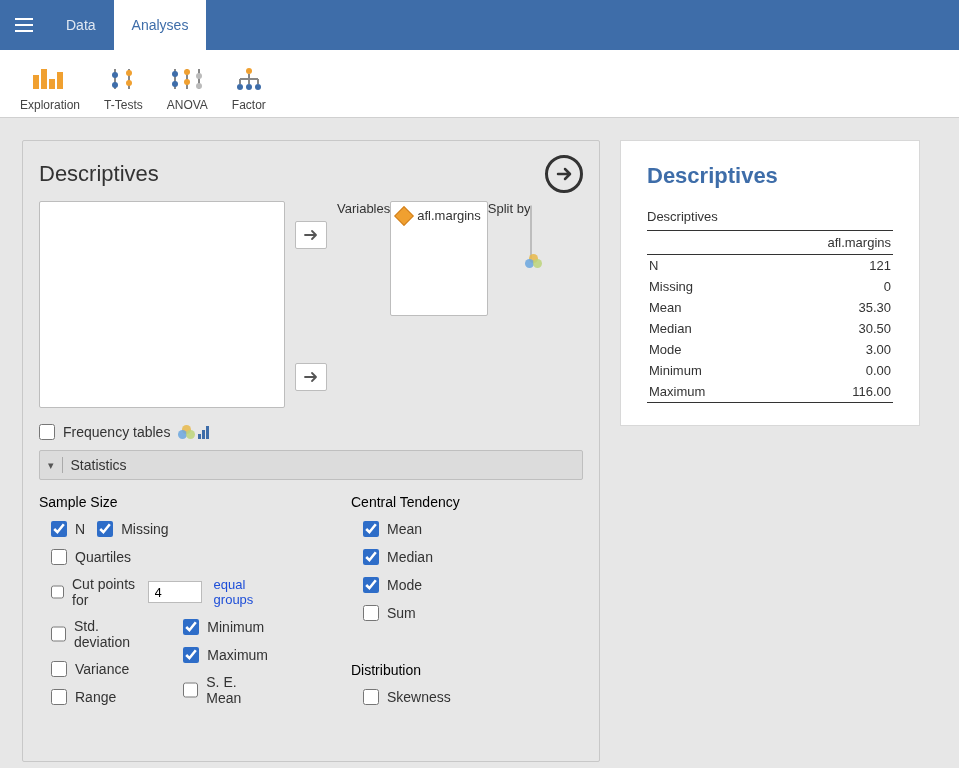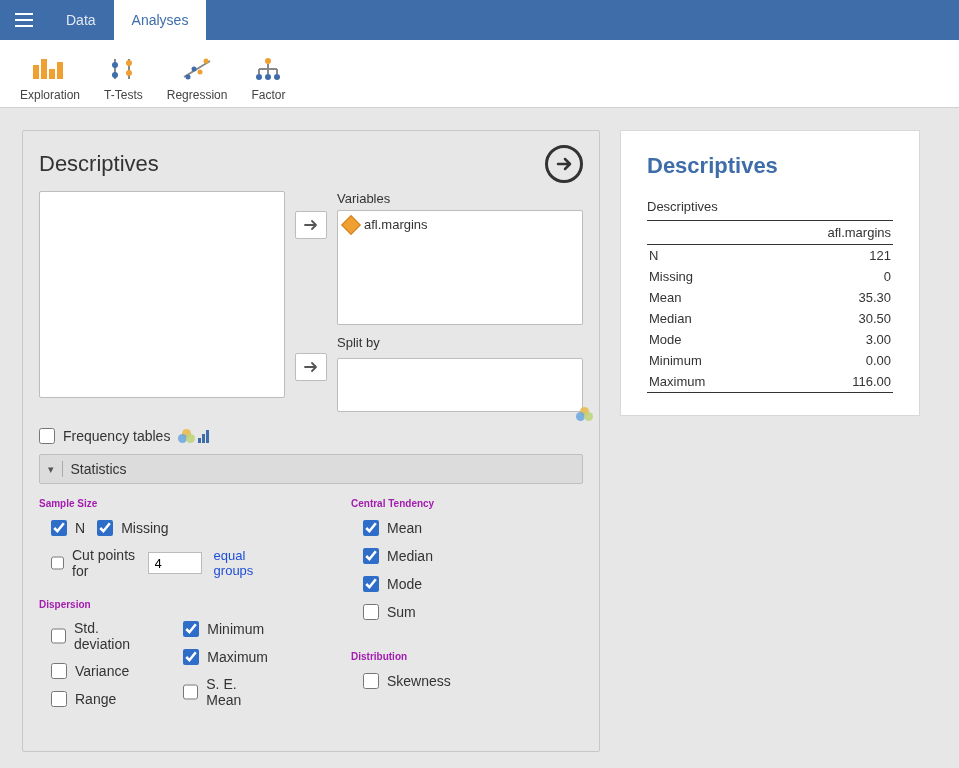--- a/index.html
+++ b/index.html
@@ -1,49 +1,49 @@
 <!DOCTYPE html>
 <html><head>
 <meta charset="utf-8">
 <style>
 *{box-sizing:border-box;margin:0;padding:0;font-family:-apple-system,BlinkMacSystemFont,"Segoe UI",Arial,sans-serif}
 body{background:#e7e7e7;width:959px;height:768px;overflow:hidden;position:relative}
-.topbar{background:#3e6da9;height:40px;display:flex;align-items:stretch;color:#fff;font-size:14px}
+.topbar{background:#3e6da9;height:50px;display:flex;align-items:stretch;color:#fff;font-size:14px}
 .hamburger{width:48px;display:flex;align-items:center;justify-content:center;cursor:pointer}
 .hamburger svg{fill:#fff}
 .tab{padding:0 18px;display:flex;align-items:center;cursor:pointer;color:#e0e8f2}
 .tab.active{background:#fff;color:#3e6da9;font-weight:500}
 .ribbon{background:#fff;height:68px;border-bottom:1px solid #d0d0d0;display:flex;align-items:center;padding:0 8px}
 .ribbon-item{display:flex;flex-direction:column;align-items:center;justify-content:center;padding:0 12px;height:100%;cursor:pointer;font-size:12px;color:#444}
 .ribbon-item .icon{height:34px;display:flex;align-items:center;justify-content:center;margin-top:6px}
 .ribbon-item .label{margin-top:2px}
 .content{display:flex;height:calc(768px - 34px - 68px);gap:20px;padding:22px}
 .left-panel{width:578px;background:#e7e7e7;border:1px solid #c8c8c8;border-radius:2px;position:relative;overflow-y:auto}
 .panel-header{display:flex;align-items:center;justify-content:space-between;padding:14px 16px 8px 16px}
 .panel-title{font-size:22px;font-weight:400;color:#333}
 .arrow-circle{width:38px;height:38px;border:3px solid #333;border-radius:50%;display:flex;align-items:center;justify-content:center;cursor:pointer}
 .vars-row{display:flex;gap:10px;padding:0 16px}
 .listbox{background:#fff;border:1px solid #bdbdbd;border-radius:2px}
 .left-list{width:246px;height:207px}
 .move-btns{display:flex;flex-direction:column;gap:8px;padding-top:20px}
 .move-btn{width:32px;height:28px;background:#fff;border:1px solid #bdbdbd;border-radius:2px;display:flex;align-items:center;justify-content:center;cursor:pointer;font-size:15px;color:#555}
-.right-col{flex:1;display:flex;flex-direction:column}
+.right-col{flex:1;display:flex;flex-direction:row}
 .field-label{font-size:13px;color:#333;margin-bottom:4px}
 .vars-box{height:115px;background:#fff;border:1px solid #bdbdbd;border-radius:2px;padding:6px}
 .var-item{display:flex;align-items:center;gap:6px;font-size:13px;color:#333}
 .var-tag{width:14px;height:14px;background:#f0a030;transform:rotate(45deg);border:1px solid #d08020}
 .split-box{height:54px;background:#fff;border:1px solid #bdbdbd;border-radius:2px;position:relative;margin-top:4px}
 .split-icon{position:absolute;right:6px;bottom:4px}
 .freq-row{padding:16px 16px 10px 16px;display:flex;gap:8px;font-size:14px;color:#333}
 .section-bar{margin:0 16px;background:#dcdcdc;border:1px solid #bfbfbf;border-radius:2px;height:30px;display:flex;align-items:center;padding:0 8px;gap:8px;cursor:pointer;font-size:14px;color:#333}
 .section-bar .chev{font-size:11px;color:#555}
 .section-bar .divider{width:1px;height:16px;background:#aaa}
 .stats-grid{display:flex;padding:14px 16px 20px 16px;gap:80px}
 .stats-col{flex:1}
-.group-title{font-weight:700;font-size:10px;color:#a21caf;margin-bottom:10px}
+.group-title{font-weight:400;font-size:14px;color:#000000;margin-bottom:10px}
 .opt-row{display:flex;align-items:center;gap:8px;font-size:14px;color:#333;margin-bottom:10px;min-height:18px}
 .opt-indent{padding-left:12px}
 input[type=checkbox]{width:16px;height:16px;cursor:pointer;accent-color:#2e6dc8}
 .cutpoints-input{width:54px;height:22px;border:1px solid #bbb;padding:0 6px;font-size:13px;margin:0 4px}
 .hint{color:#1d4ed8;font-size:13px}
 .right-panel{flex:1;background:#fff;border:1px solid #d8d8d8;padding:22px 26px;height:fit-content;max-height:100%;min-width:280px;max-width:300px}
 .result-title{color:#3e6da9;font-size:22px;font-weight:700;margin-bottom:20px}
 .result-subtitle{font-size:13px;color:#333;margin-bottom:6px}
 .result-table{width:100%;font-size:13px;color:#333;border-collapse:collapse}
 .result-table th{text-align:right;font-weight:400;border-top:1px solid #333;border-bottom:1px solid #333;padding:4px 2px}
@@ -91,29 +91,33 @@
           <circle cx="8" cy="20" r="3" fill="#3e6da9"></circle>
           <line x1="22" y1="4" x2="22" y2="24" stroke="#888" stroke-width="2"></line>
           <circle cx="22" cy="8" r="3" fill="#f0a030"></circle>
           <circle cx="22" cy="18" r="3" fill="#f0a030"></circle>
         </svg>
     </div>
     <span class="label">T-Tests</span>
   </div>
   <div class="ribbon-item">
     <div class="icon">
-      <svg width="34" height="28" viewBox="0 0 34 28">
-          <line x1="4" y1="22" x2="30" y2="6" stroke="#888" stroke-width="2"></line>
-          <circle cx="8" cy="22" r="2.5" fill="#3e6da9"></circle>
-          <circle cx="14" cy="14" r="2.5" fill="#3e6da9"></circle>
-          <circle cx="20" cy="17" r="2.5" fill="#f0a030"></circle>
-          <circle cx="26" cy="6" r="2.5" fill="#f0a030"></circle>
+      <svg width="38" height="28" viewBox="0 0 38 28">
+          <line x1="7" y1="4" x2="7" y2="24" stroke="#888" stroke-width="2"></line>
+          <circle cx="7" cy="9" r="3" fill="#3e6da9"></circle>
+          <circle cx="7" cy="19" r="3" fill="#3e6da9"></circle>
+          <line x1="19" y1="4" x2="19" y2="24" stroke="#888" stroke-width="2"></line>
+          <circle cx="19" cy="7" r="3" fill="#f0a030"></circle>
+          <circle cx="19" cy="17" r="3" fill="#f0a030"></circle>
+          <line x1="31" y1="4" x2="31" y2="24" stroke="#888" stroke-width="2"></line>
+          <circle cx="31" cy="11" r="3" fill="#bbb"></circle>
+          <circle cx="31" cy="21" r="3" fill="#bbb"></circle>
         </svg>
     </div>
-    <span class="label">Regression</span>
+    <span class="label">ANOVA</span>
   </div>
   <div class="ribbon-item">
     <div class="icon">
       <svg width="30" height="28" viewBox="0 0 30 28">
           <circle cx="15" cy="6" r="3" fill="#f0a030"></circle>
           <line x1="15" y1="9" x2="15" y2="14" stroke="#888" stroke-width="2"></line>
           <line x1="6" y1="14" x2="24" y2="14" stroke="#888" stroke-width="2"></line>
           <line x1="6" y1="14" x2="6" y2="19" stroke="#888" stroke-width="2"></line>
           <line x1="24" y1="14" x2="24" y2="19" stroke="#888" stroke-width="2"></line>
           <circle cx="6" cy="22" r="3" fill="#3e6da9"></circle>
@@ -198,26 +202,29 @@
         <div class="group-title">Sample Size</div>
         <div class="opt-row opt-indent">
           <input type="checkbox" checked="" style="">
             <span>N</span>
           <input type="checkbox" checked="" style="margin-left: 4px;">
             <span>Missing</span>
         </div>
 
         <div class="opt-row opt-indent">
           <input type="checkbox" style="">
+            <span>Quartiles</span>
+        </div>
+        <div class="opt-row opt-indent">
+          <input type="checkbox" style="">
           <span>Cut points for</span>
           <input class="cutpoints-input" value="4" style="">
           <span class="hint">equal groups</span>
         </div>
 
-        <div class="group-title" style="margin-top:20px">Dispersion</div>
         <div style="display:flex;gap:30px" class="opt-indent">
           <div>
             <div class="opt-row">
                 <input type="checkbox" style="">
                 <span>Std. deviation</span>
               </div>
             <div class="opt-row">
                 <input type="checkbox" style="">
                 <span>Variance</span>
               </div>
@@ -255,21 +262,21 @@
           </div>
         <div class="opt-row opt-indent">
             <input type="checkbox" checked="" style="">
             <span>Mode</span>
           </div>
         <div class="opt-row opt-indent">
             <input type="checkbox" style="">
             <span>Sum</span>
           </div>
 
-        <div class="group-title" style="margin-top:30px">Distribution</div>
+        <div class="group-title" style="margin-top:40px">Distribution</div>
         <div class="opt-row opt-indent">
             <input type="checkbox" style="">
             <span>Skewness</span>
           </div>
       </div>
     </div>
   </div>
 
   <div class="right-panel">
     <div class="result-title">Descriptives</div>

